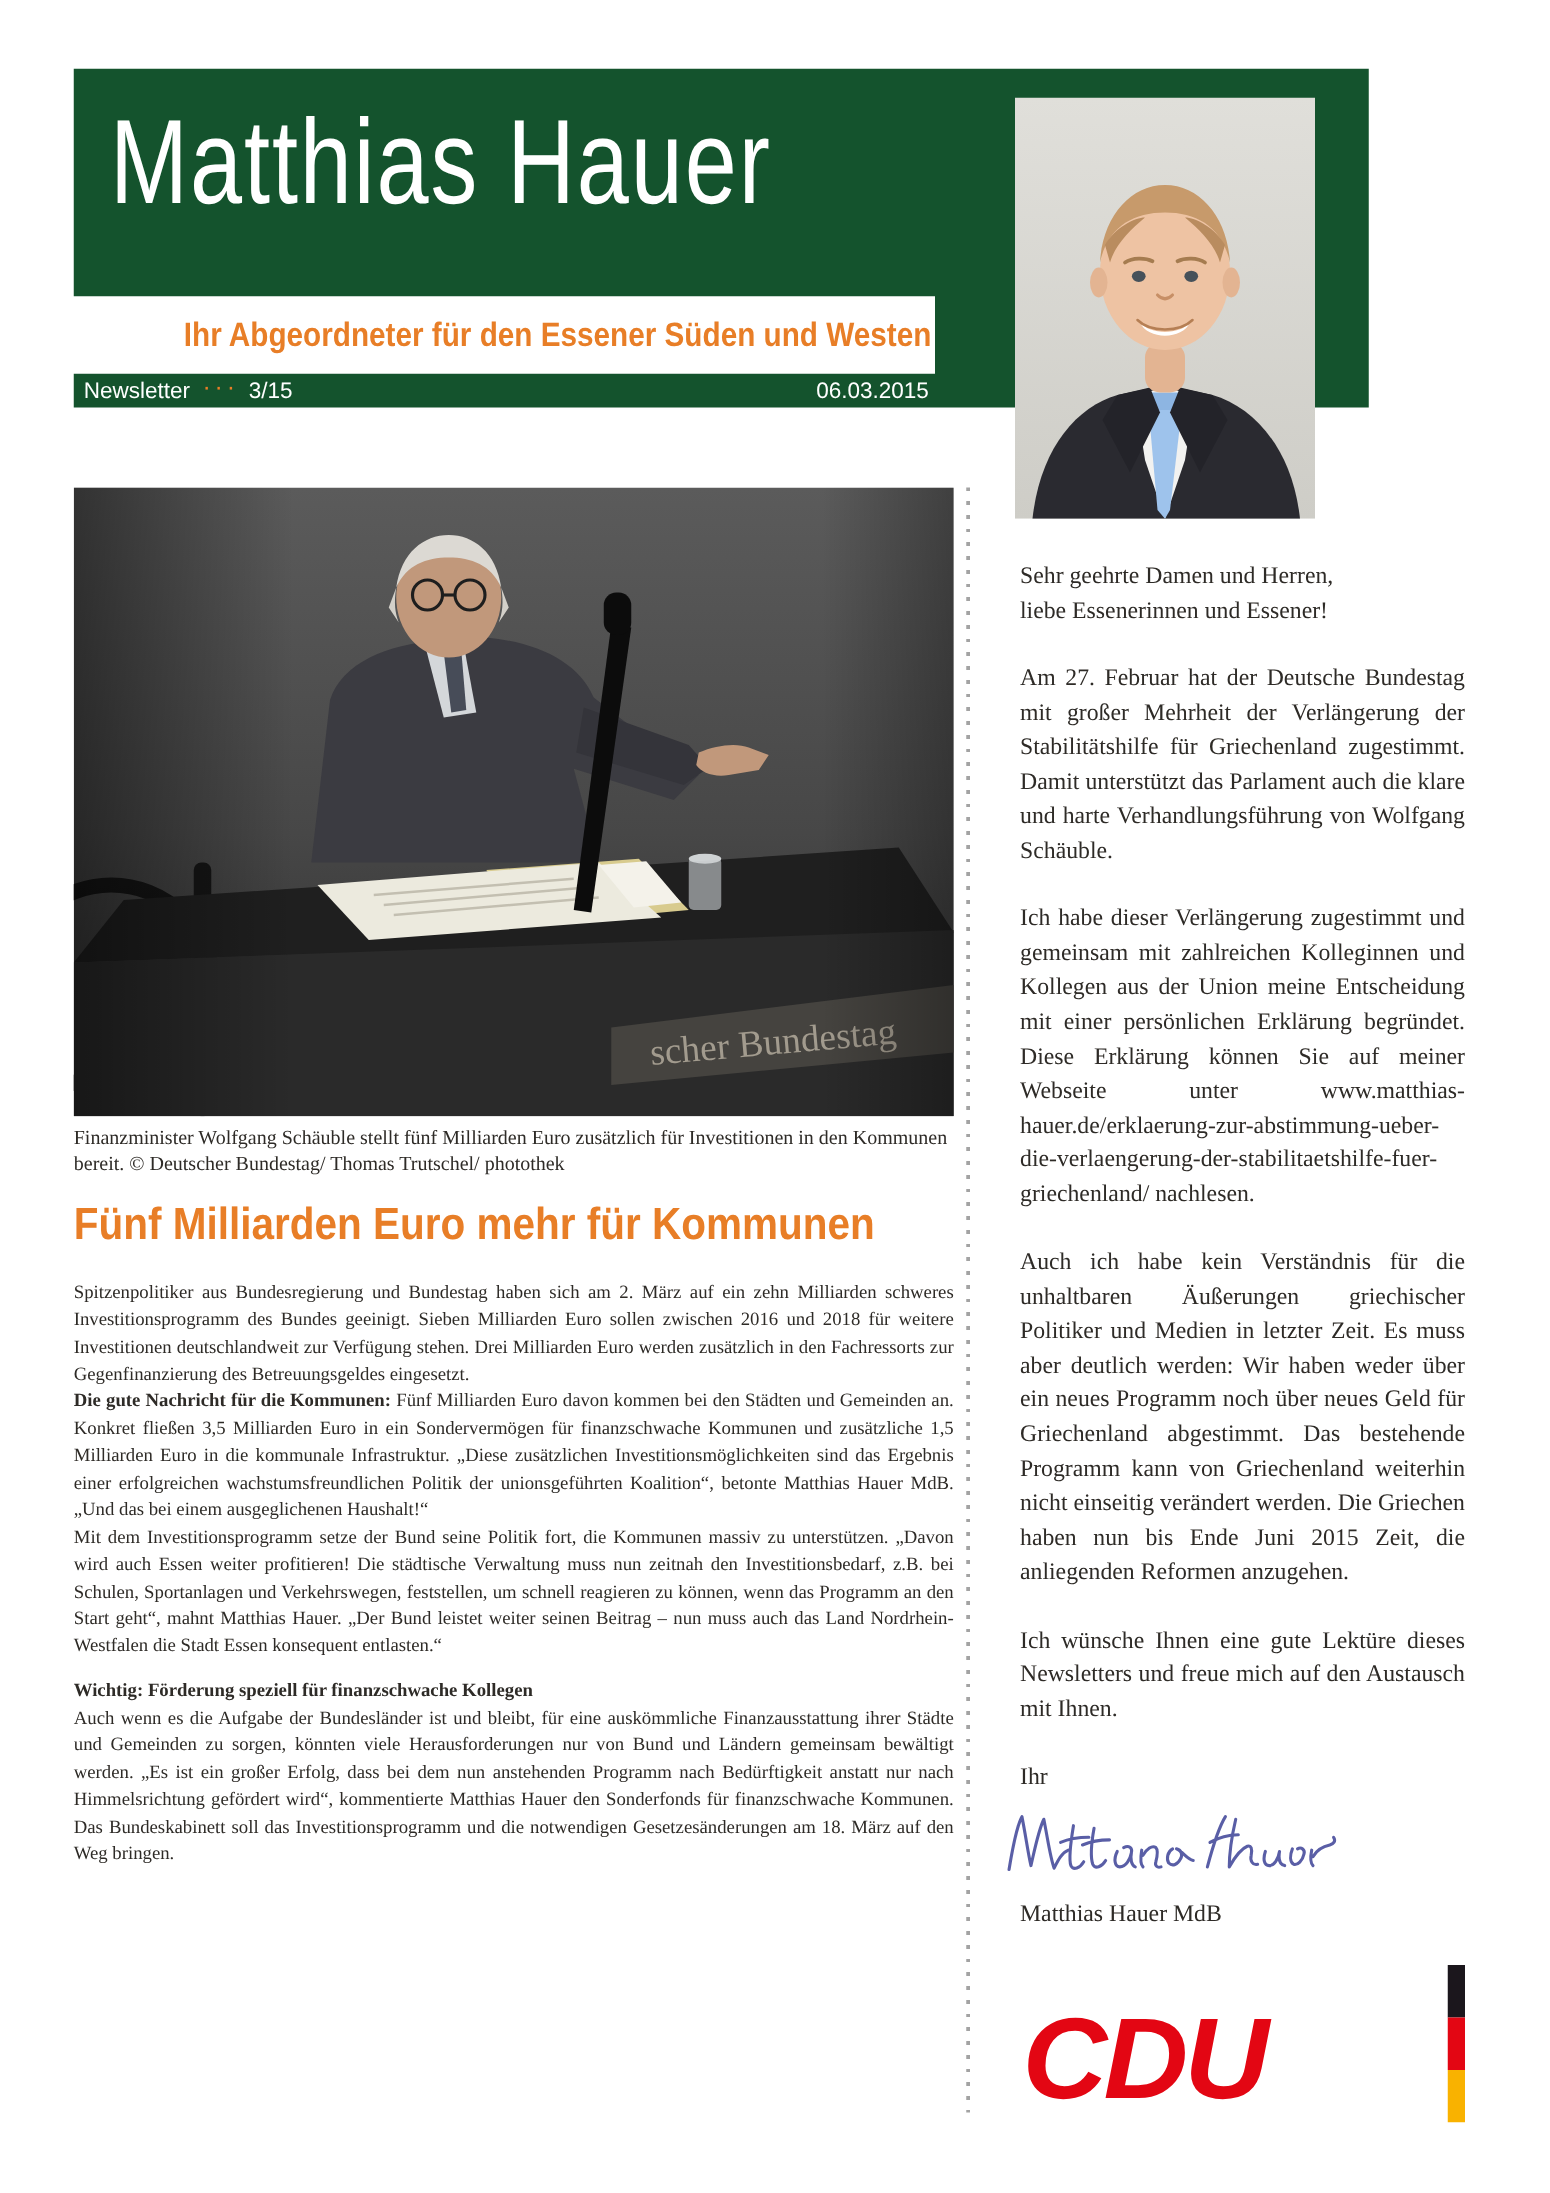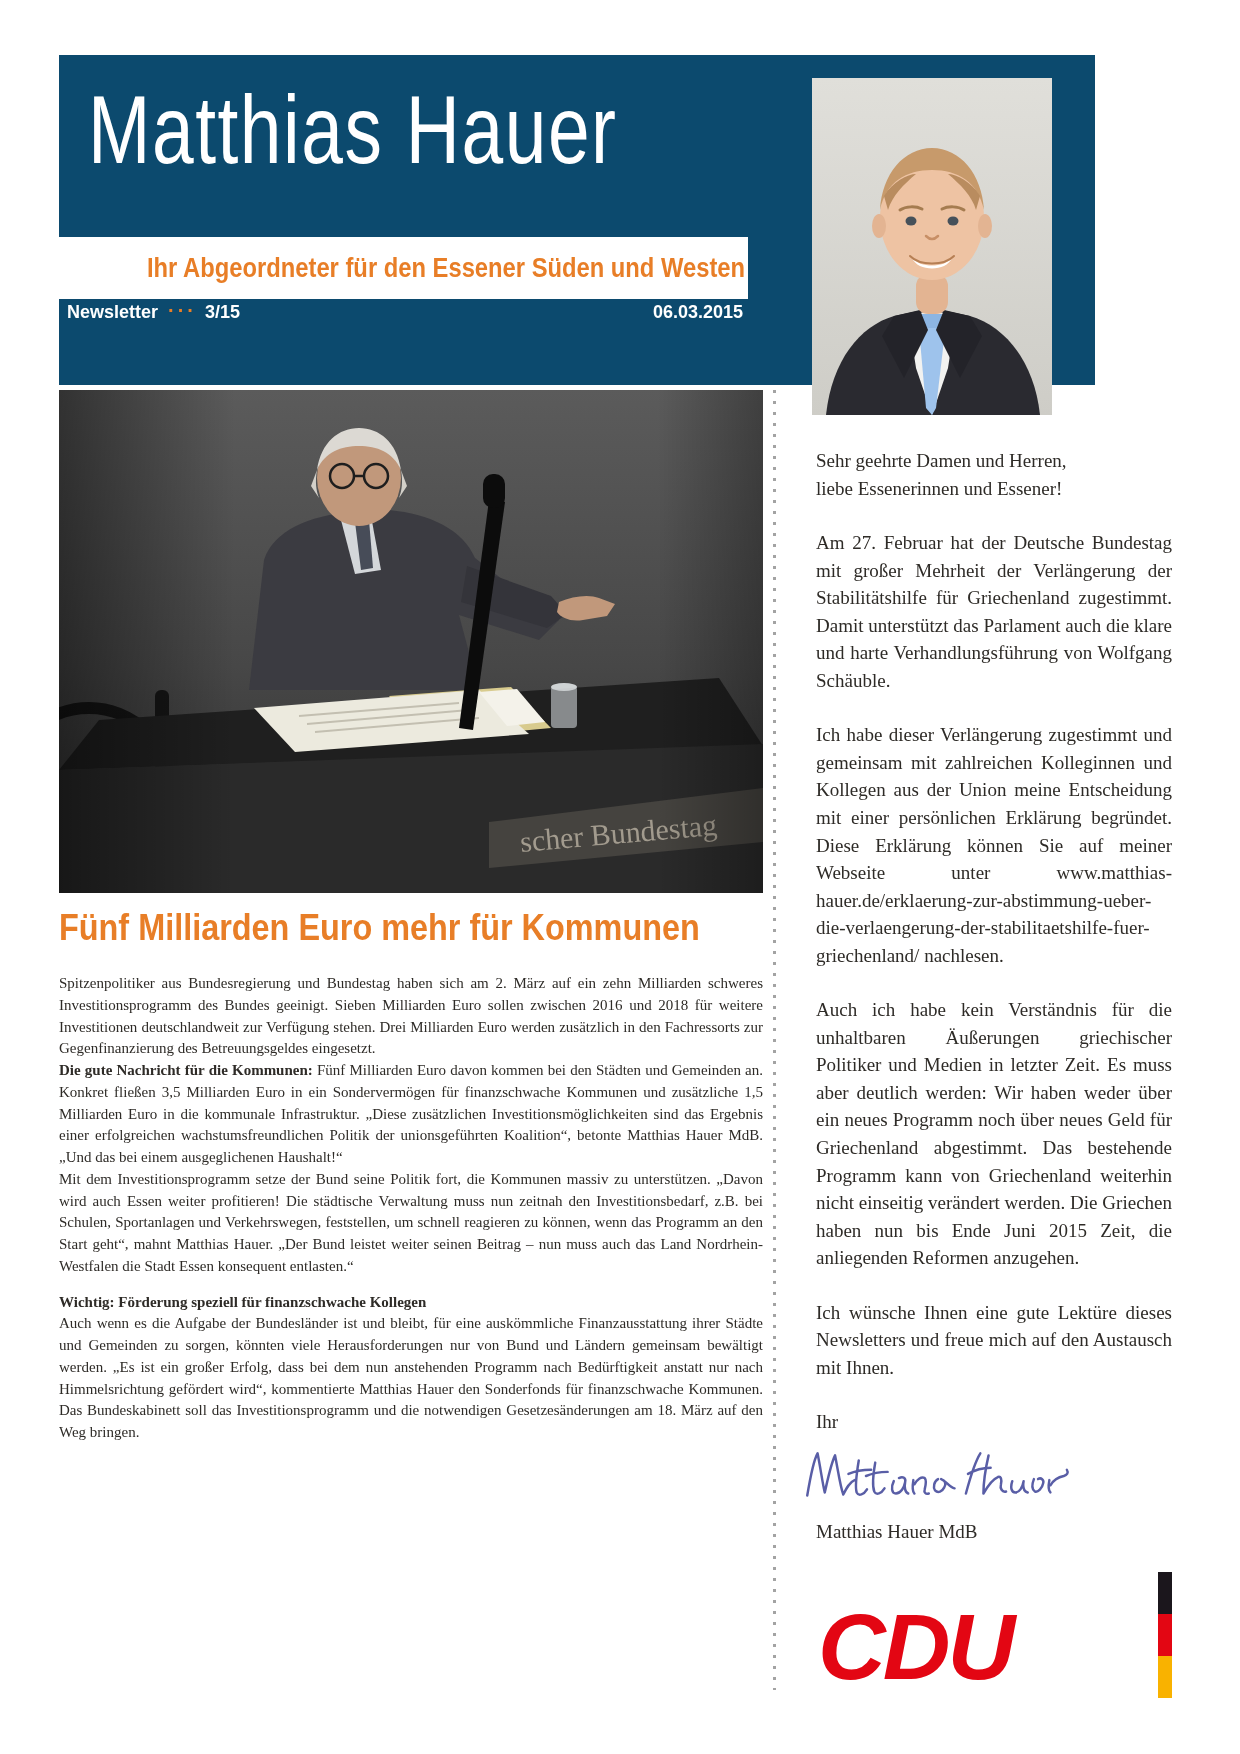--- a/index.html
+++ b/index.html
@@ -1,30 +1,30 @@
 <!DOCTYPE html>
 <html lang="de"><head>
 <meta charset="utf-8">
 <style>
   html,body{margin:0;padding:0;background:#ffffff;}
   .page{position:relative;width:1240px;height:1754px;background:#ffffff;overflow:hidden;
         font-family:"Liberation Serif","DejaVu Serif",serif;color:#2e2b27;}
 
   
-  .header-block{position:absolute;left:59px;top:55px;width:1036px;height:330px;background:#0c4a6e;}
+  .header-block{position:absolute;left:59px;top:55px;width:1036px;height:271px;background:#14532d;}
   .masthead-title{position:absolute;left:29px;top:22px;font-family:"Liberation Sans","DejaVu Sans",sans-serif;
         font-weight:400;font-size:96px;line-height:1.1;color:#ffffff;letter-spacing:2px;
         transform:scaleX(0.78);transform-origin:left top;white-space:nowrap;}
   .subtitle-strip{position:absolute;left:-59px;top:182px;width:748px;height:62px;background:#ffffff;
         display:flex;align-items:center;}
   .subtitle-text{margin-left:147px;font-family:"Liberation Sans","DejaVu Sans",sans-serif;font-weight:700;
         font-size:27px;color:#e87e27;transform:scaleX(0.88);transform-origin:left center;white-space:nowrap;}
   .newsletter-row{position:absolute;left:8px;right:352px;top:232px;height:50px;
         display:flex;align-items:center;font-family:"Liberation Sans","DejaVu Sans",sans-serif;
-        font-weight:700;font-size:18px;color:#ffffff;}
+        font-weight:400;font-size:18px;color:#ffffff;}
   .newsletter-dots{color:#e87e27;letter-spacing:3px;margin:0 8px 4px 10px;font-size:20px;}
   .newsletter-date{margin-left:auto;}
   .portrait{position:absolute;left:812px;top:78px;width:240px;height:337px;z-index:3;}
 
   
   .left-col{position:absolute;left:59px;top:390px;width:704px;}
   .divider{position:absolute;left:773px;top:390px;width:3px;height:1300px;
         background:repeating-linear-gradient(to bottom,#a3a3a3 0 3px,transparent 3px 11px);}
   .right-col{position:absolute;left:800px;top:447px;width:372px;}
 
@@ -154,20 +154,21 @@
 
       <path d="M430 110 L446 112 L414 340 L400 338 Z" fill="#0c0c0c"></path>
       <rect x="424" y="84" width="22" height="34" rx="10" fill="#0c0c0c"></rect>
 
       <polygon points="0,380 704,354 704,503 0,503" fill="#2a2a2a"></polygon>
       <polygon points="430,432 704,398 704,452 430,478" fill="#45433f"></polygon>
       <text x="462" y="462" font-family="Liberation Serif, DejaVu Serif, serif" font-size="30" fill="#a29b8e" transform="rotate(-5 462 462)">scher Bundestag</text>
       <rect width="704" height="503" fill="url(#vig)"></rect>
     </svg>
 
+    <p class="photo-caption">Finanzminister Wolfgang Schäuble stellt fünf Milliarden Euro zusätzlich für Investitionen in den Kommunen bereit. © Deutscher Bundestag/ Thomas Trutschel/ photothek</p>
 
     <h1 class="headline">Fünf Milliarden Euro mehr für Kommunen</h1>
 
     <div class="body-text">
       <p>Spitzenpolitiker aus Bundesregierung und Bundestag haben sich am 2. März auf ein zehn Milliarden schweres Investitionsprogramm des Bundes geeinigt. Sieben Milliarden Euro sollen zwischen 2016 und 2018 für weitere Investitionen deutschlandweit zur Verfügung stehen. Drei Milliarden Euro werden zusätzlich in den Fachressorts zur Gegenfinanzierung des Betreuungsgeldes eingesetzt.</p>
       <p><span class="bold-lead">Die gute Nachricht für die Kommunen:</span><span> Fünf Milliarden Euro davon kommen bei den Städten und Gemeinden an. Konkret fließen 3,5 Milliarden Euro in ein Sondervermögen für finanzschwache Kommunen und zusätzliche 1,5 Milliarden Euro in die kommunale Infrastruktur. „Diese zusätzlichen Investitionsmöglichkeiten sind das Ergebnis einer erfolgreichen wachstumsfreundlichen Politik der unionsgeführten Koalition“, betonte Matthias Hauer MdB. „Und das bei einem ausgeglichenen Haushalt!“</span></p>
       <p>Mit dem Investitionsprogramm setze der Bund seine Politik fort, die Kommunen massiv zu unterstützen. „Davon wird auch Essen weiter profitieren! Die städtische Verwaltung muss nun zeitnah den Investitionsbedarf, z.B. bei Schulen, Sportanlagen und Verkehrswegen, feststellen, um schnell reagieren zu können, wenn das Programm an den Start geht“, mahnt Matthias Hauer. „Der Bund leistet weiter seinen Beitrag – nun muss auch das Land Nordrhein-Westfalen die Stadt Essen konsequent entlasten.“</p>
       <p class="sub-heading">Wichtig: Förderung speziell für finanzschwache Kollegen</p>
       <p>Auch wenn es die Aufgabe der Bundesländer ist und bleibt, für eine auskömmliche Finanzausstattung ihrer Städte und Gemeinden zu sorgen, könnten viele Herausforderungen nur von Bund und Ländern gemeinsam bewältigt werden. „Es ist ein großer Erfolg, dass bei dem nun anstehenden Programm nach Bedürftigkeit anstatt nur nach Himmelsrichtung gefördert wird“, kommentierte Matthias Hauer den Sonderfonds für finanzschwache Kommunen. Das Bundeskabinett soll das Investitionsprogramm und die notwendigen Gesetzesänderungen am 18. März auf den Weg bringen.</p>
     </div>

